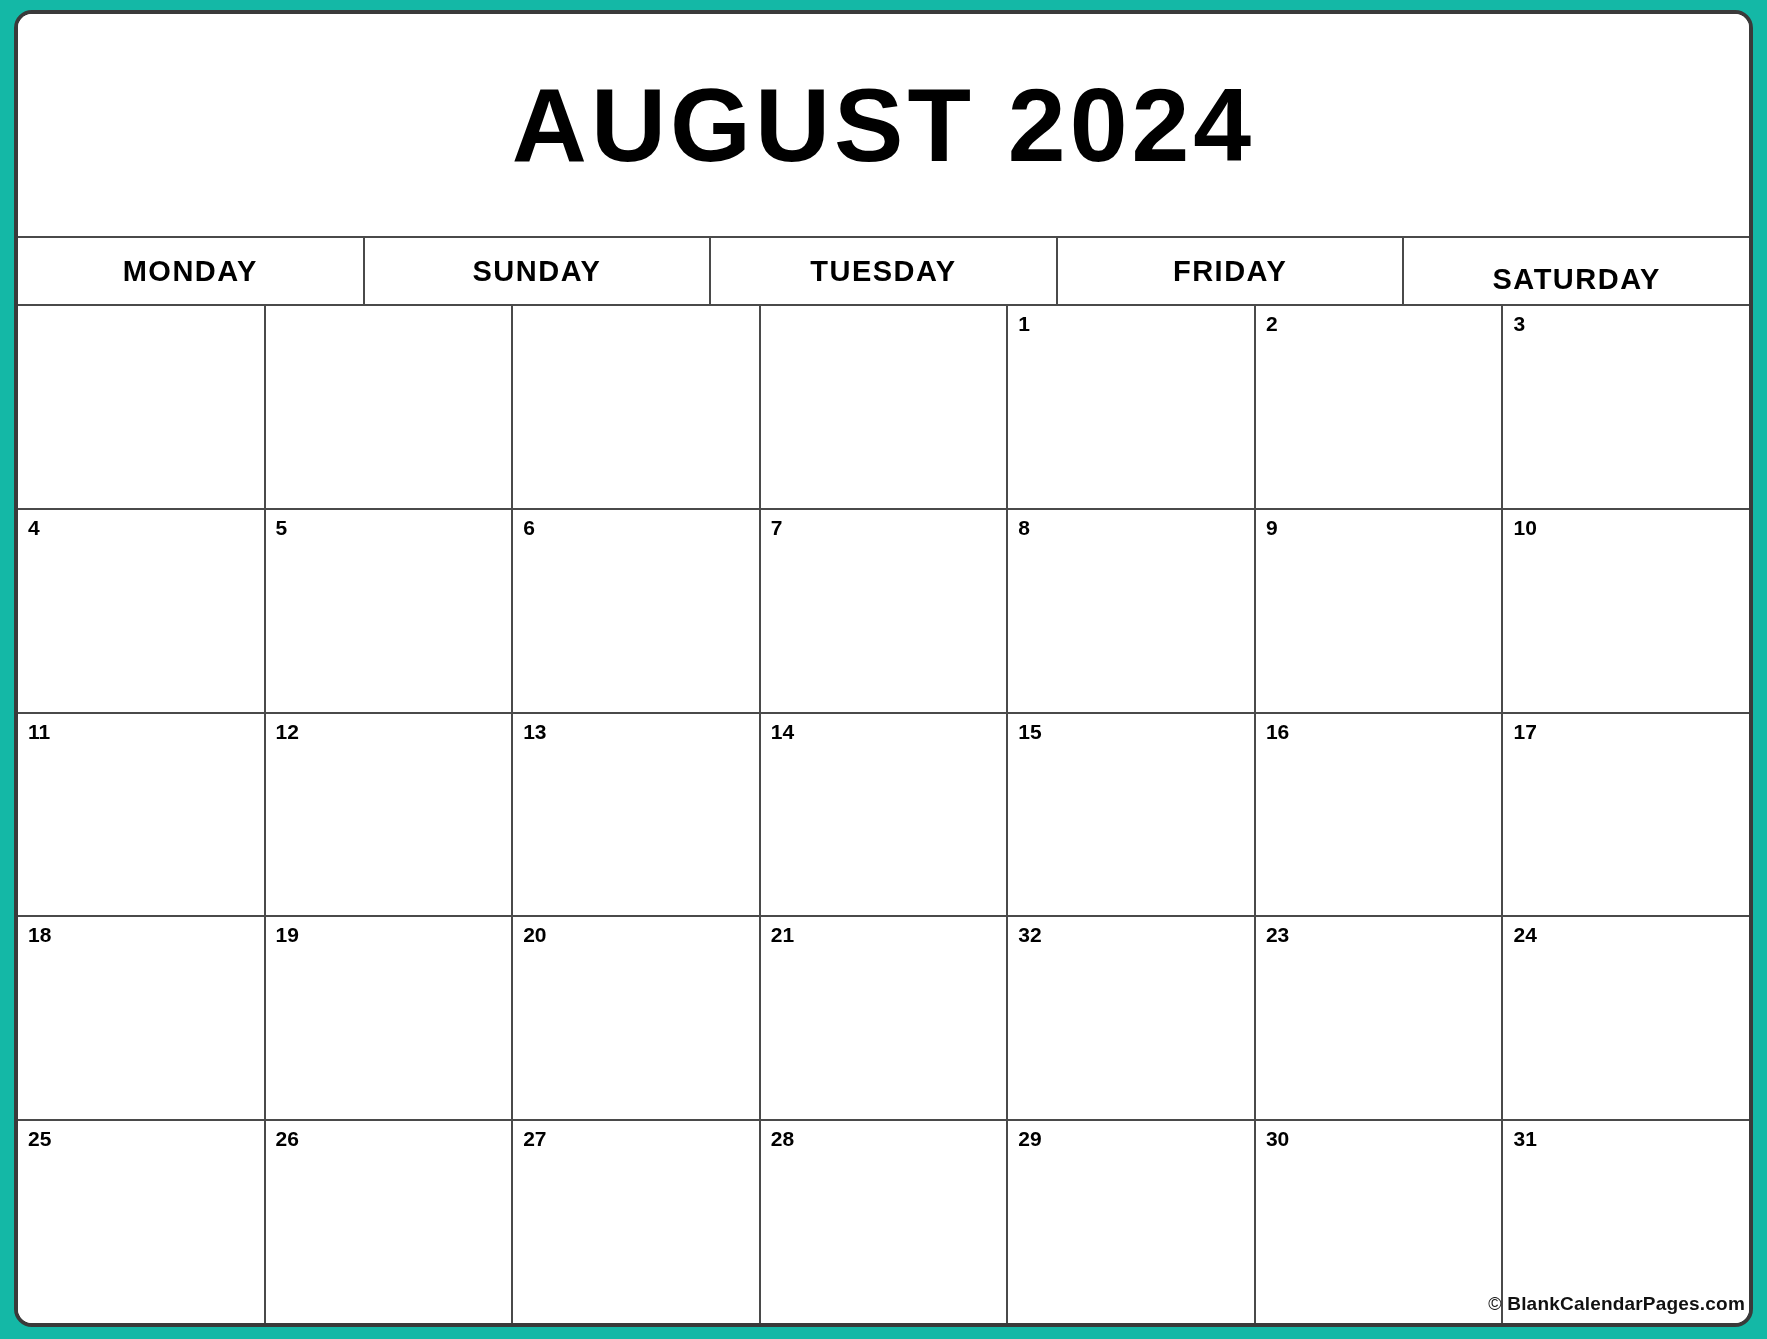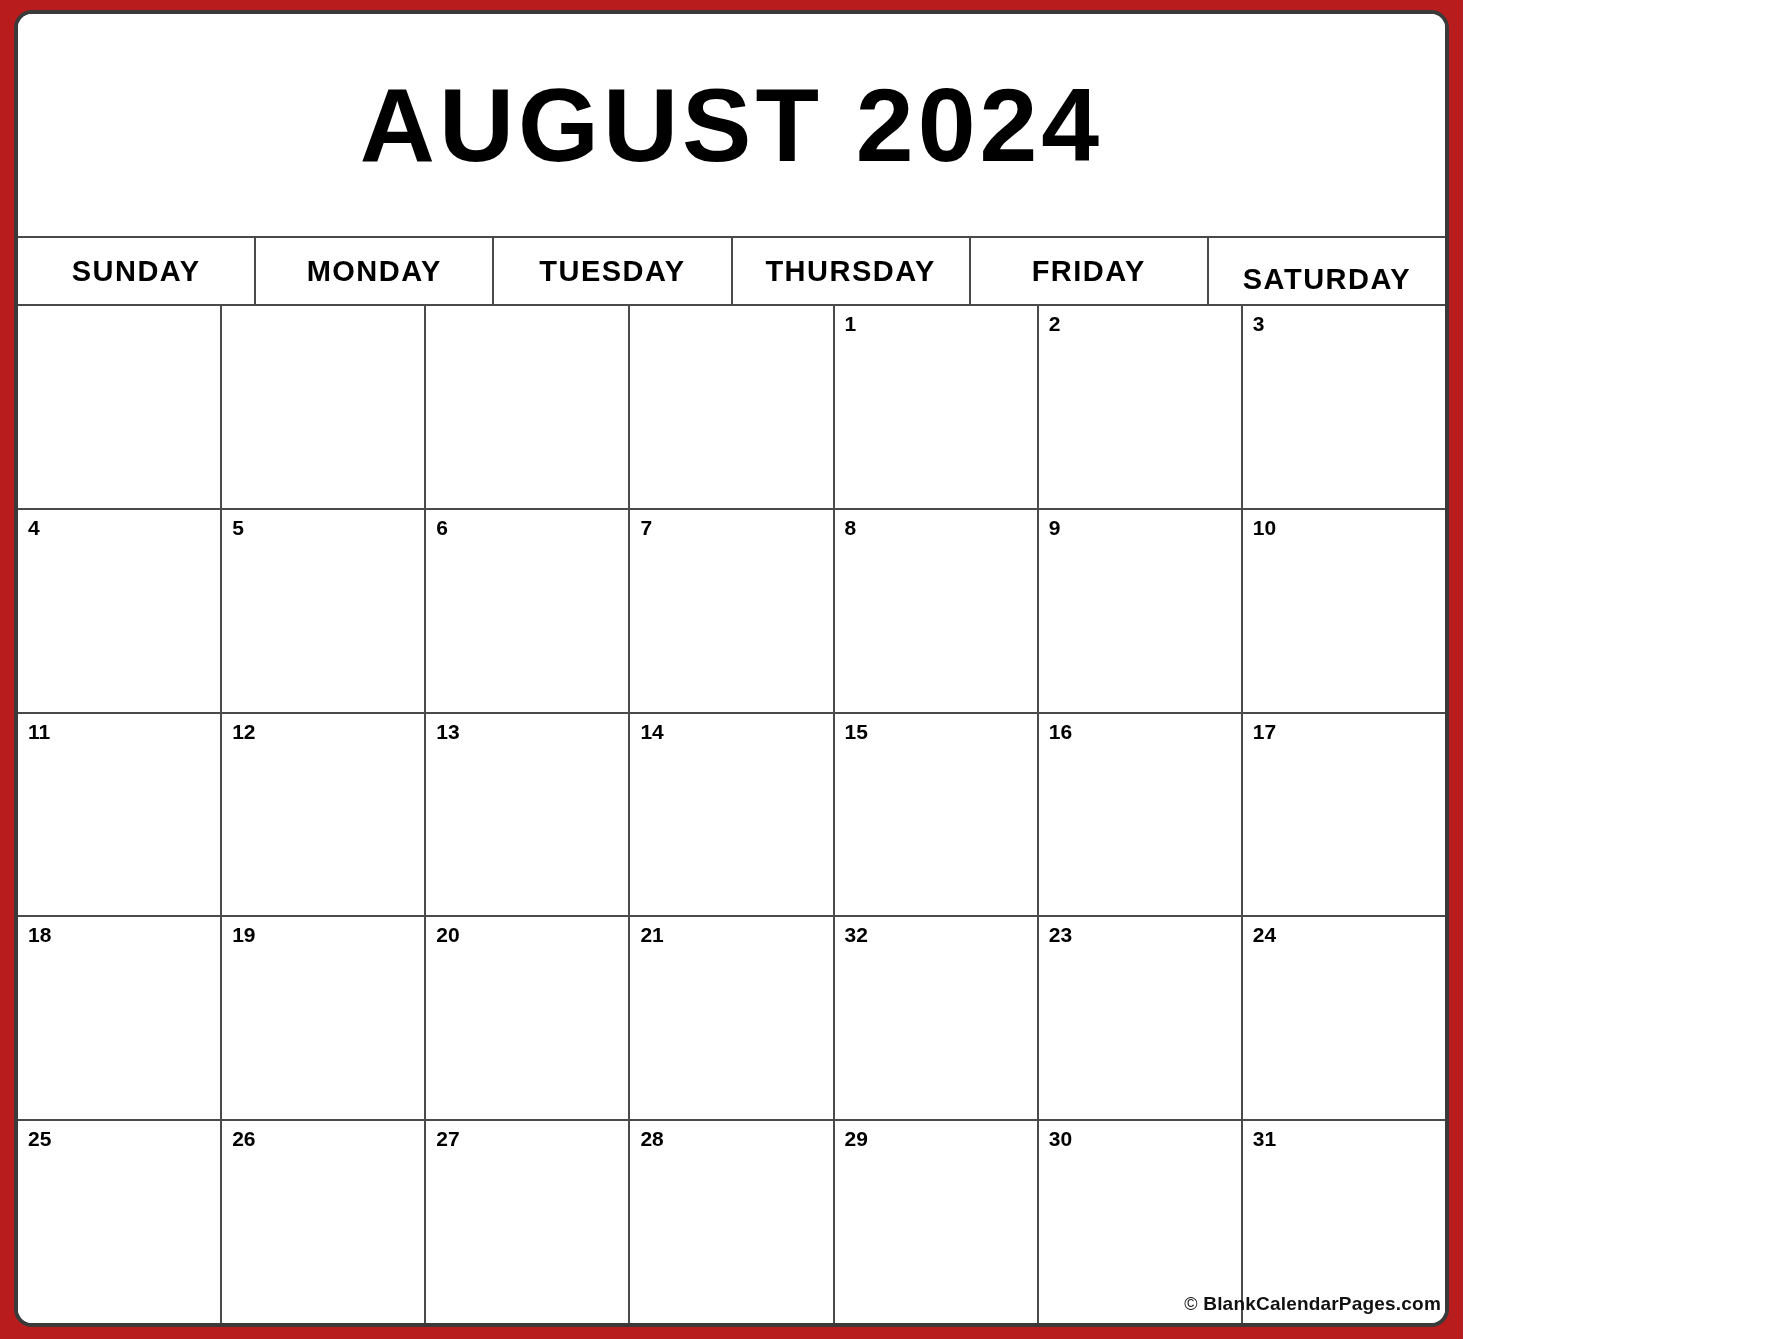--- a/index.html
+++ b/index.html
@@ -9,25 +9,25 @@
   }
   body {
     width: 1767px;
     height: 1339px;
     font-family: "Liberation Sans", sans-serif;
     overflow: hidden;
   }
 
   .calendar-page {
     position: relative;
-    width: 1463px;
+    width: 1767px;
     height: 1339px;
     box-sizing: border-box;
     padding: 10px 14px 12px 14px;
-    background: #b91c1c;
+    background: #14b8a6;
   }
 
   .calendar-frame {
     position: relative;
     width: 100%;
     height: 100%;
     box-sizing: border-box;
     border: 4px solid #3a3a3a;
     border-radius: 18px;
     background: #ffffff;
@@ -131,24 +131,23 @@
 <div class="calendar-page">
   <div class="calendar-frame">
 
     <div class="title-bar">
       <div class="title-text">AUGUST 2024</div>
     </div>
 
     <div class="grid">
 
       <div class="weekday-row">
+        <div class="weekday-cell">MONDAY</div>
         <div class="weekday-cell">SUNDAY</div>
-        <div class="weekday-cell">MONDAY</div>
         <div class="weekday-cell">TUESDAY</div>
-        <div class="weekday-cell">THURSDAY</div>
         <div class="weekday-cell">FRIDAY</div>
         <div class="weekday-cell">SATURDAY</div>
       </div>
 
       <div class="week-row">
         <div class="day-cell">
             <span class="day-number"></span>
           </div>
         <div class="day-cell">
             <span class="day-number"></span>

